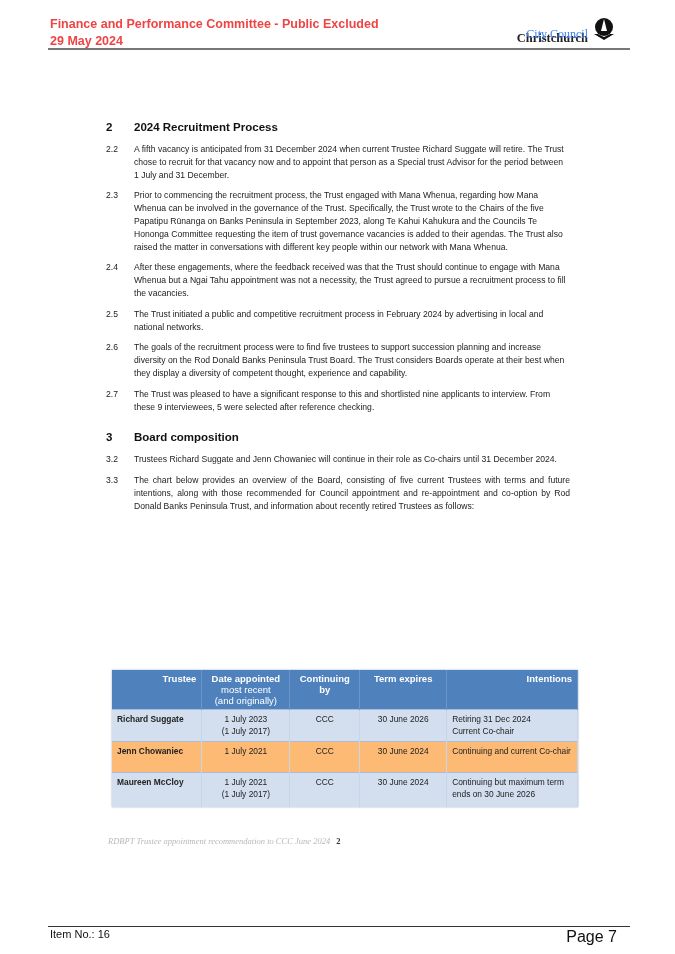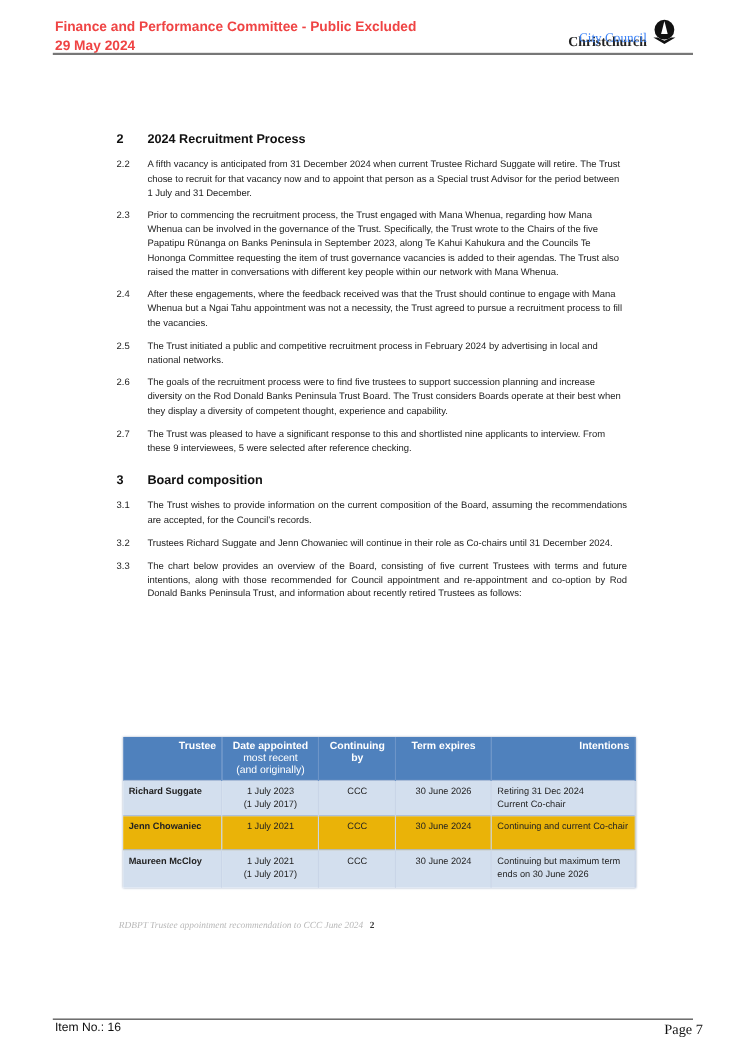--- a/index.html
+++ b/index.html
@@ -17,30 +17,30 @@
   .para { display: flex; font-family: "Liberation Sans", sans-serif; font-size: 8.6px; line-height: 12.8px; color: #222; margin-bottom: 8px; }
   .para .num { width: 28px; flex: none; }
   .para .txt { flex: 1; }
   .justify { text-align: justify; }
 
   table.board { position: absolute; left: 112px; top: 670px; border-collapse: collapse; width: 466px; font-size: 8.4px; line-height: 12px; box-shadow: 0 0 2px #9fb0c8; }
   table.board th { background: #4f81bd; color: #fff; font-weight: bold; font-size: 9.5px; line-height: 11px; vertical-align: top; padding: 3px 5px; border-right: 1px solid #6d95c8; }
   table.board th .sub { font-weight: normal; display: block; }
   table.board td { vertical-align: top; padding: 3px 5px; color: #222; border-top: 1px solid #a9bcd8; border-right: 1px solid #c9d5e7; }
   table.board tr.band td { background: #d3dfee; }
-  table.board tr.plain td { background: #eab308; }
+  table.board tr.plain td { background: #fdba74; }
   table.board td.name { font-weight: bold; }
   .c { text-align: center; }
   table.board th.l { text-align: right; }
 
   .footer-note { position: absolute; left: 108px; top: 836px; font-family: "Liberation Serif", serif; font-style: italic; font-size: 8.5px; color: #b8b8b8; }
   .footer-note .pg { font-style: normal; font-weight: bold; color: #333; margin-left: 6px; }
   .ftr-rule { position: absolute; left: 48px; top: 926px; width: 582px; height: 1px; background: #333; }
   .ftr-left { position: absolute; left: 50px; top: 928px; font-size: 11px; color: #111; }
-  .ftr-right { position: absolute; right: 36px; top: 928px; font-size: 13px; color: #111; font-family: Liberation Serif, serif; }
+  .ftr-right { position: absolute; right: 58px; top: 928px; font-size: 16px; color: #111; }
 </style>
 </head>
 <body>
 
 <div class="hdr-title">
   <div>Finance and Performance Committee - Public Excluded</div>
   <div>29 May 2024</div>
 </div>
 
 <div class="logo">
@@ -81,24 +81,20 @@
     </div>
   <div class="para" style="margin-bottom:18px">
       <span class="num">2.7</span>
       <span class="txt">The Trust was pleased to have a significant response to this and shortlisted nine applicants to interview. From these 9 interviewees, 5 were selected after reference checking.</span>
     </div>
 
   <div class="sec-head">
     <span class="num">3</span>
     <span>Board composition</span>
   </div>
-  <div class="para justify">
-      <span class="num">3.1</span>
-      <span class="txt">The Trust wishes to provide information on the current composition of the Board, assuming the recommendations are accepted, for the Council’s records.</span>
-    </div>
   <div class="para justify">
       <span class="num">3.2</span>
       <span class="txt">Trustees Richard Suggate and Jenn Chowaniec will continue in their role as Co-chairs until 31 December 2024.</span>
     </div>
   <div class="para justify">
       <span class="num">3.3</span>
       <span class="txt">The chart below provides an overview of the Board, consisting of five current Trustees with terms and future intentions, along with those recommended for Council appointment and re-appointment and co-option by Rod Donald Banks Peninsula Trust, and information about recently retired Trustees as follows:</span>
     </div>
 </div>
 

